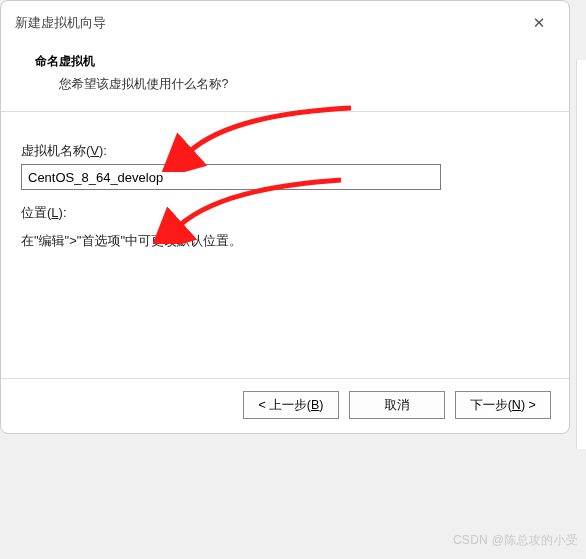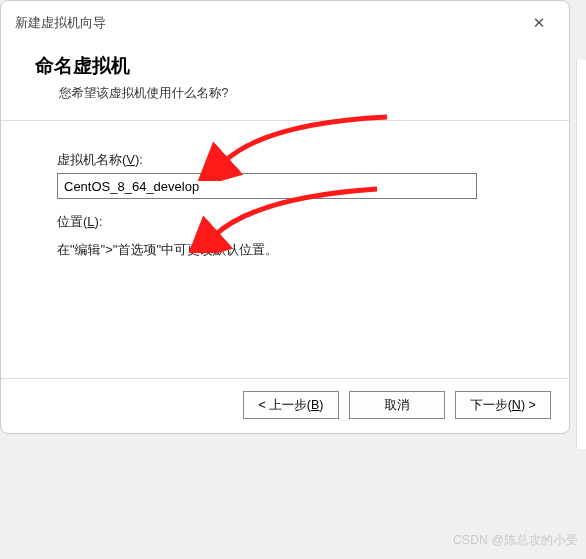--- a/index.html
+++ b/index.html
@@ -39,37 +39,36 @@
       justify-content: center;
       color: #555;
       font-size: 15px;
       border-radius: 4px;
     }
     .header-block {
       padding: 10px 24px 18px 34px;
       border-bottom: 1px solid #dddddd;
     }
     .header-title {
-      font-size: 19px;
+      font-size: 12px;
       font-weight: bold;
       color: #000;
       margin-bottom: 6px;
     }
     .header-sub {
       font-size: 12.5px;
       color: #333;
       padding-left: 24px;
     }
     .body-area {
       flex: 1;
       padding: 24px 20px 10px 20px;
       position: relative;
       color: #222;
       font-size: 13px;
-      margin-left: 36px;
     }
     .field-label {
       margin-bottom: 4px;
       margin-top: 6px;
     }
     .text-input {
       width: 420px;
       height: 26px;
       border: 1px solid #7a7a7a;
       padding: 2px 6px;

